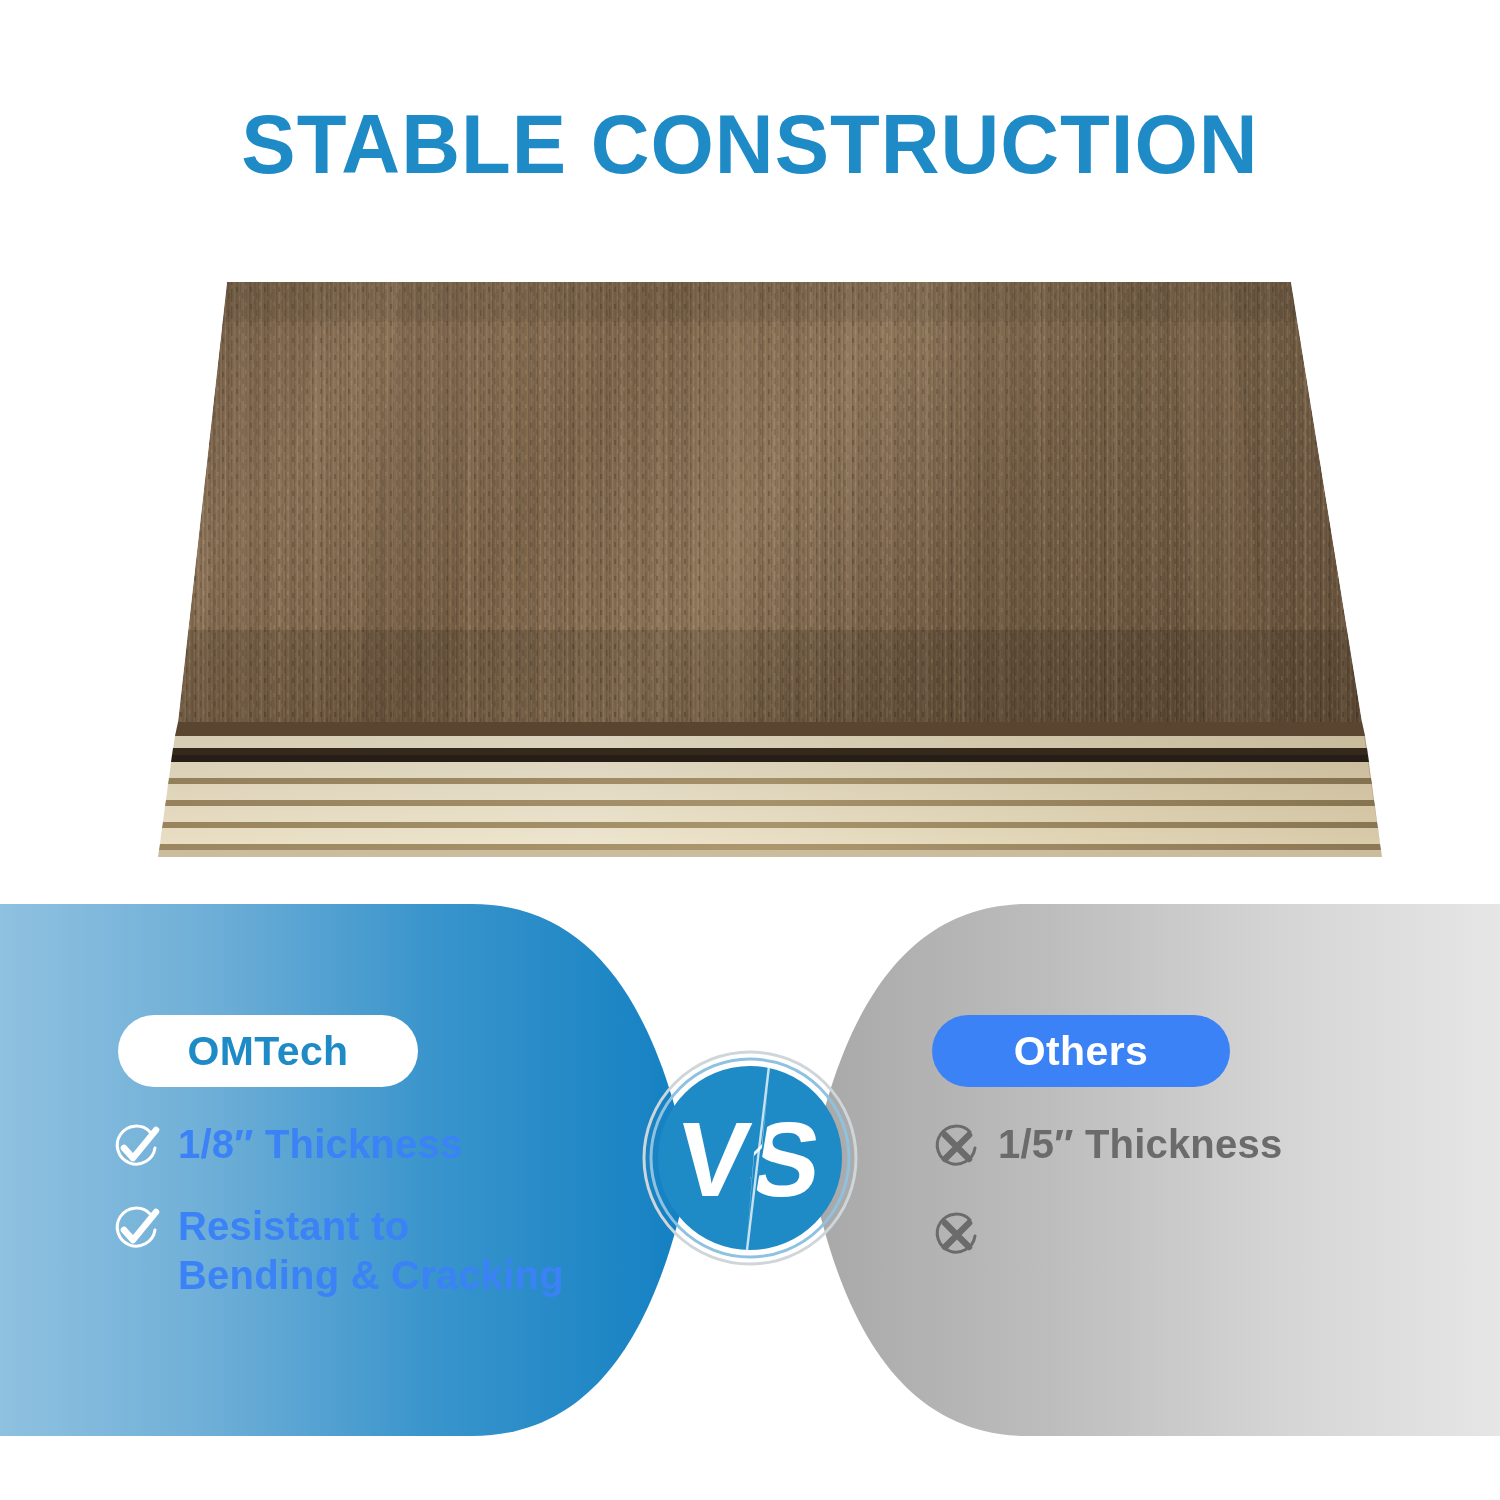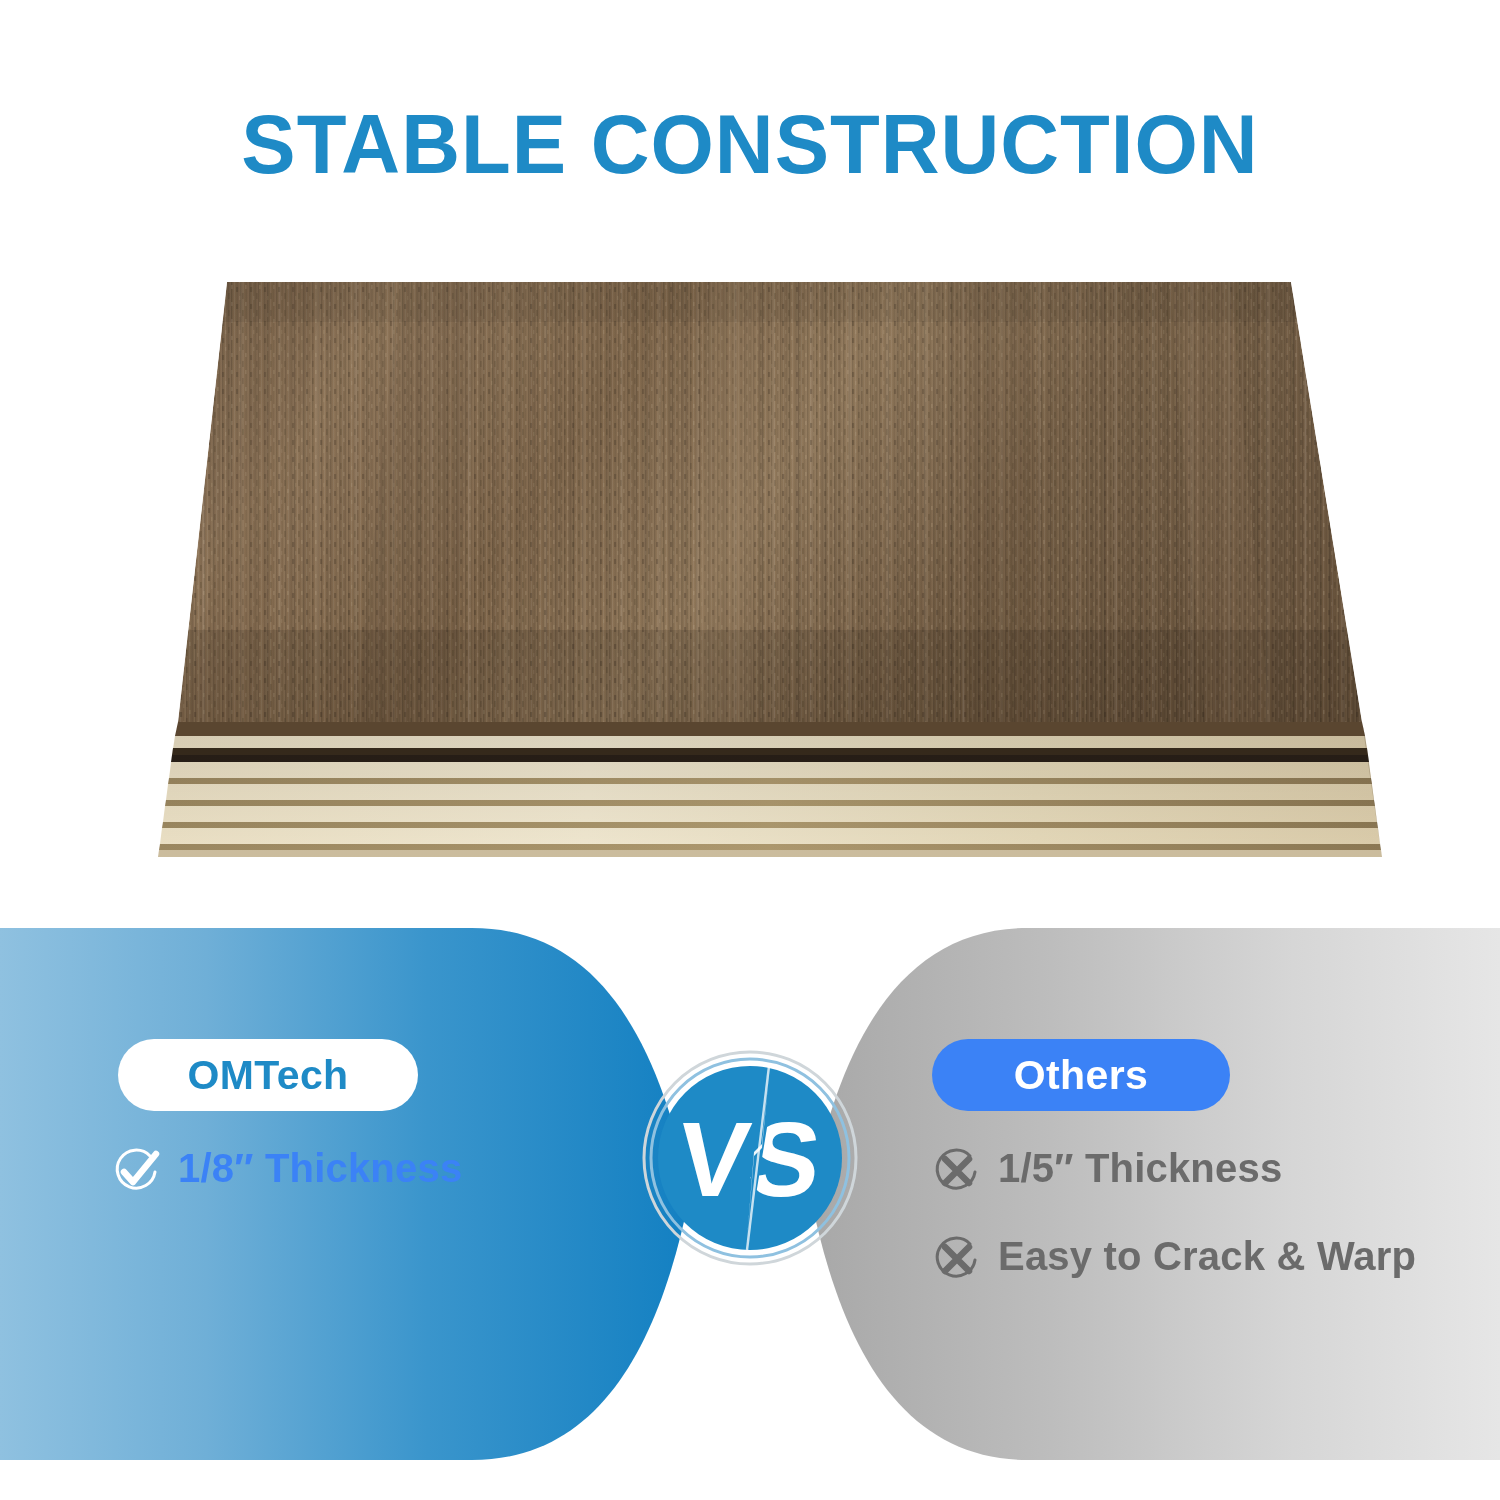--- a/index.html
+++ b/index.html
@@ -38,21 +38,21 @@
     top: 250px;
     width: 1240px;
     height: 610px;
   }
   #hero svg { display: block; }
 
   
   #compare {
     position: absolute;
     left: 0;
-    top: 904px;
+    top: 880px;
     width: 1444px;
     height: 580px;
   }
   #compare-shapes {
     position: absolute;
     inset: 0;
     width: 1500px;
     height: 580px;
   }
 
@@ -283,20 +283,29 @@
       <div class="feat">
         <span class="feat-icon">
           <svg width="52" height="52" viewBox="0 0 52 52" xmlns="http://www.w3.org/2000/svg">
             <path d="M 40,10 A 19,19 0 1 0 45,26" fill="none" stroke="#ffffff" stroke-width="3" stroke-linecap="round"></path>
             <path d="M 14,26 L 23,36 L 46,8" fill="none" stroke="#ffffff" stroke-width="6.5" stroke-linecap="round" stroke-linejoin="round"></path>
           </svg>
         </span>
         <span class="feat-text">1/8″ Thickness</span>
       </div>
 
+      <div class="feat">
+        <span class="feat-icon">
+          <svg width="52" height="52" viewBox="0 0 52 52" xmlns="http://www.w3.org/2000/svg">
+            <path d="M 40,10 A 19,19 0 1 0 45,26" fill="none" stroke="#ffffff" stroke-width="3" stroke-linecap="round"></path>
+            <path d="M 14,26 L 23,36 L 46,8" fill="none" stroke="#ffffff" stroke-width="6.5" stroke-linecap="round" stroke-linejoin="round"></path>
+          </svg>
+        </span>
+        <span class="feat-text multiline">Resistant to<br>Bending &amp; Cracking</span>
+      </div>
     </div>
   </div>
 
   <div id="right-content" class="panel-content">
     <div id="others-pill" class="pill">Others</div>
 
     <div id="right-feats" class="feat-list">
       <div class="feat">
         <span class="feat-icon">
           <svg width="52" height="52" viewBox="0 0 52 52" xmlns="http://www.w3.org/2000/svg">
@@ -307,21 +316,20 @@
         <span class="feat-text">1/5″ Thickness</span>
       </div>
 
       <div class="feat">
         <span class="feat-icon">
           <svg width="52" height="52" viewBox="0 0 52 52" xmlns="http://www.w3.org/2000/svg">
             <path d="M 40,10 A 19,19 0 1 0 45,26" fill="none" stroke="#6B6B6B" stroke-width="3" stroke-linecap="round"></path>
             <path d="M 15,13 L 39,37 M 39,13 L 15,37" fill="none" stroke="#6B6B6B" stroke-width="6.5" stroke-linecap="round"></path>
           </svg>
         </span>
-        <span class="feat-text">Easy to Crack &amp; Warp</span>
       </div>
     </div>
   </div>
 </div>
 
 <div id="vs-badge">
   <svg width="220" height="220" viewBox="0 0 220 220" xmlns="http://www.w3.org/2000/svg">
     <defs>
       <clipPath id="vsClipLeft">
           <polygon points="0,0 132,0 96,220 0,220"></polygon>

